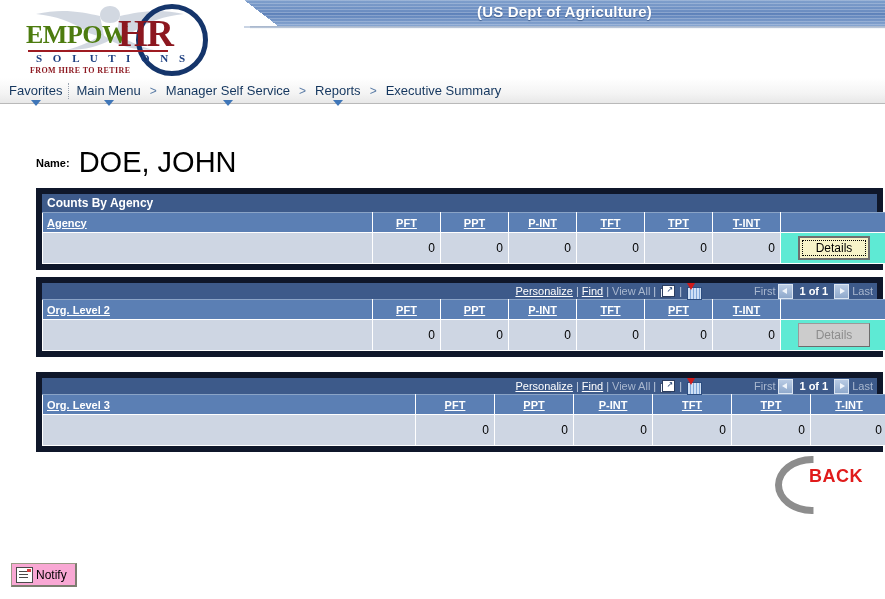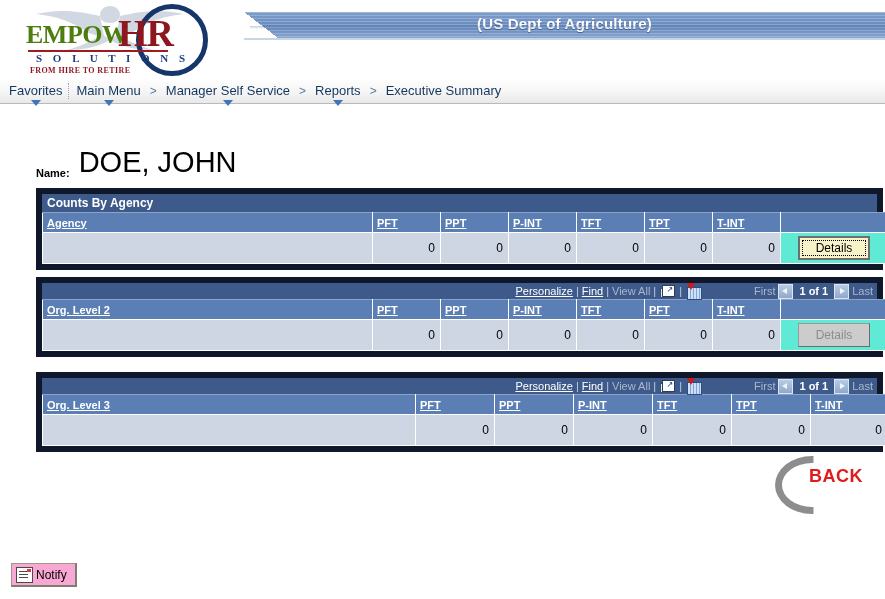--- a/index.html
+++ b/index.html
@@ -31,21 +31,20 @@
     width: 641px;
     height: 26px;
     background:
       repeating-linear-gradient(to bottom,
         rgba(255,255,255,0.22) 0px,
         rgba(255,255,255,0.22) 1px,
         rgba(255,255,255,0.0) 1px,
         rgba(255,255,255,0.0) 3px),
       linear-gradient(to bottom, #7f9fcc 0%, #6a8cc0 48%, #5e82ba 52%, #87a5d0 100%);
     border-bottom: 2px solid #c9d4e4;
-    margin-top: 12px;
   }
   .header-bar-cut {
     position: absolute;
     left: 0; top: 0;
     width: 34px; height: 26px;
     background: linear-gradient(to bottom left, transparent 50%, #ffffff 50%);
   }
   .header-title {
     position: absolute;
     left: 0; top: 0;
@@ -174,21 +173,21 @@
     color: #5b7ca6;
     font-size: 12px;
     padding: 0 2px;
   }
 
   
   .name-row {
     position: absolute;
     left: 36px; top: 146px;
     display: flex;
-    align-items: flex-end;
+    align-items: center;
   }
   .name-label {
     font-size: 11px;
     font-weight: bold;
     color: #000000;
   }
   .name-value {
     margin-left: 9px;
     font-size: 29px;
     color: #000000;
@@ -306,21 +305,21 @@
   }
   table.dg th {
     background: #5b7fb4;
     color: #ffffff;
     font-size: 11px;
     font-weight: bold;
     height: 19px;
     padding: 0 4px;
     border: 1px solid #ffffff;
     border-top: 1px solid #8aa3c6;
-    text-align: left;
+    text-align: center;
     white-space: nowrap;
   }
   table.dg th.left { text-align: left; }
   table.dg th span {
     text-decoration: underline;
     cursor: pointer;
   }
   table.dg th.blank { background: #5b7fb4; }
   table.dg td {
     background: #ced6e3;

